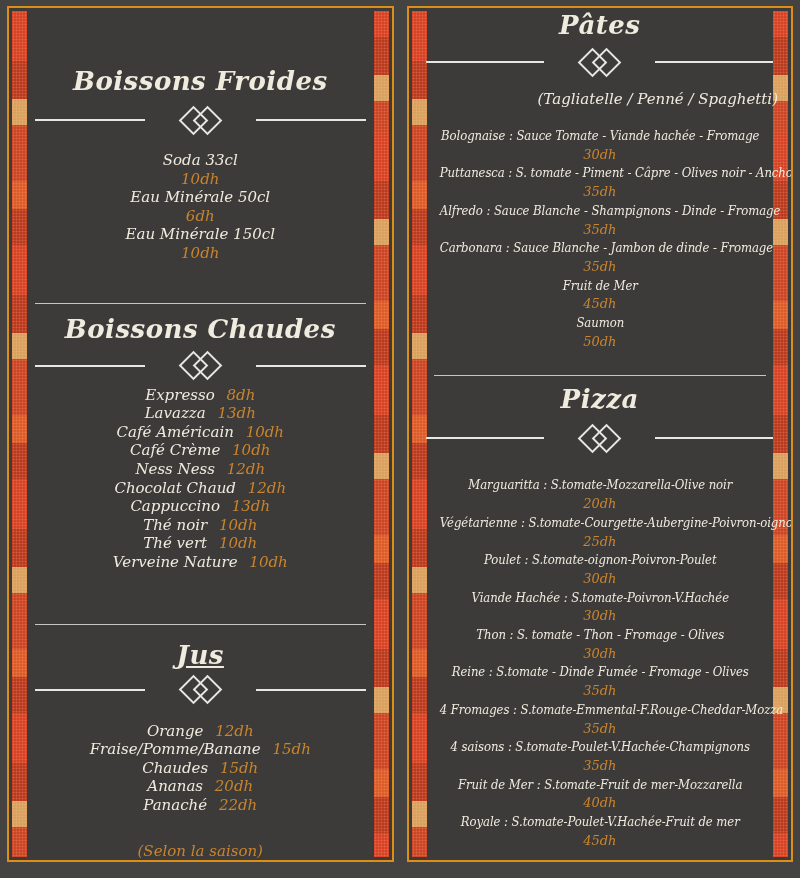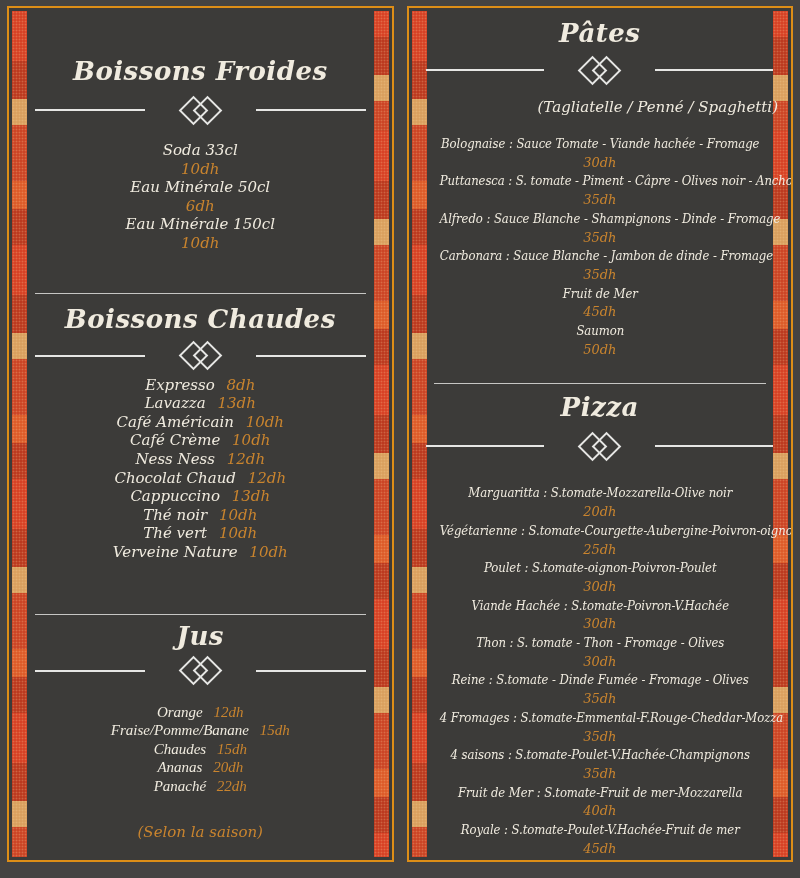--- a/index.html
+++ b/index.html
@@ -46,21 +46,21 @@
         #bc3a20 198px, #bc3a20 234px);
     background-size:3px 3px, auto;
   }
   .strip.left{left:3px;}
   .strip.right{right:3px;background-position:0 0,0 120px;}
   .panel-content{
     position:relative;
     height:100%;
     text-align:center;
   }
-  #panel-left .panel-content{padding:6px 26px;}
+  #panel-left .panel-content{padding:16px 26px;}
   #panel-right .panel-content{padding:0 13px;}
 
   .section-title{
     font-size:26px;
     line-height:34px;
     letter-spacing:0.5px;
     color:var(--text);
   }
   .ornament{
     display:flex;
@@ -107,26 +107,26 @@
 
   
   .sec-boissons-froides{padding-top:40px;}
   .sec-boissons-froides .ornament{margin-top:4px;}
   .sec-boissons-froides .items{margin-top:13px;}
   .sec-boissons-chaudes .divider{margin-top:40px;}
   .sec-boissons-chaudes .section-title{margin-top:8px;}
   .sec-boissons-chaudes .ornament{margin-top:2px;}
   .sec-boissons-chaudes .items{margin-top:2px;}
   .sec-jus .divider{margin-top:52px;}
-  .sec-jus .section-title{margin-top:4px;}
-  .sec-jus .items{margin-top:14px;font-family:Liberation Serif, serif;}
+  .sec-jus .section-title{margin-top:13px;text-decoration:underline;}
+  .sec-jus .items{margin-top:14px;}
   .sec-jus .section-note{margin-top:28px;}
 
   
-  .sec-pates{padding-top:8px;}
+  .sec-pates{padding-top:0;}
   .sec-pates .ornament{margin-top:2px;}
   .sec-pates .section-subtitle{margin-top:10px;text-align:right;}
   .sec-pates .items{margin-top:18px;}
   .sec-pizza .divider{margin-top:24px;}
   .sec-pizza .section-title{margin-top:6px;}
   .sec-pizza .ornament{margin-top:4px;}
   .sec-pizza .items{margin-top:20px;font-style:italic;}
   .sec-pates .item,.sec-pizza .item{font-size:13px;line-height:18.7px;}
   .sec-pates .item-name,.sec-pizza .item-name{
     white-space:nowrap;

